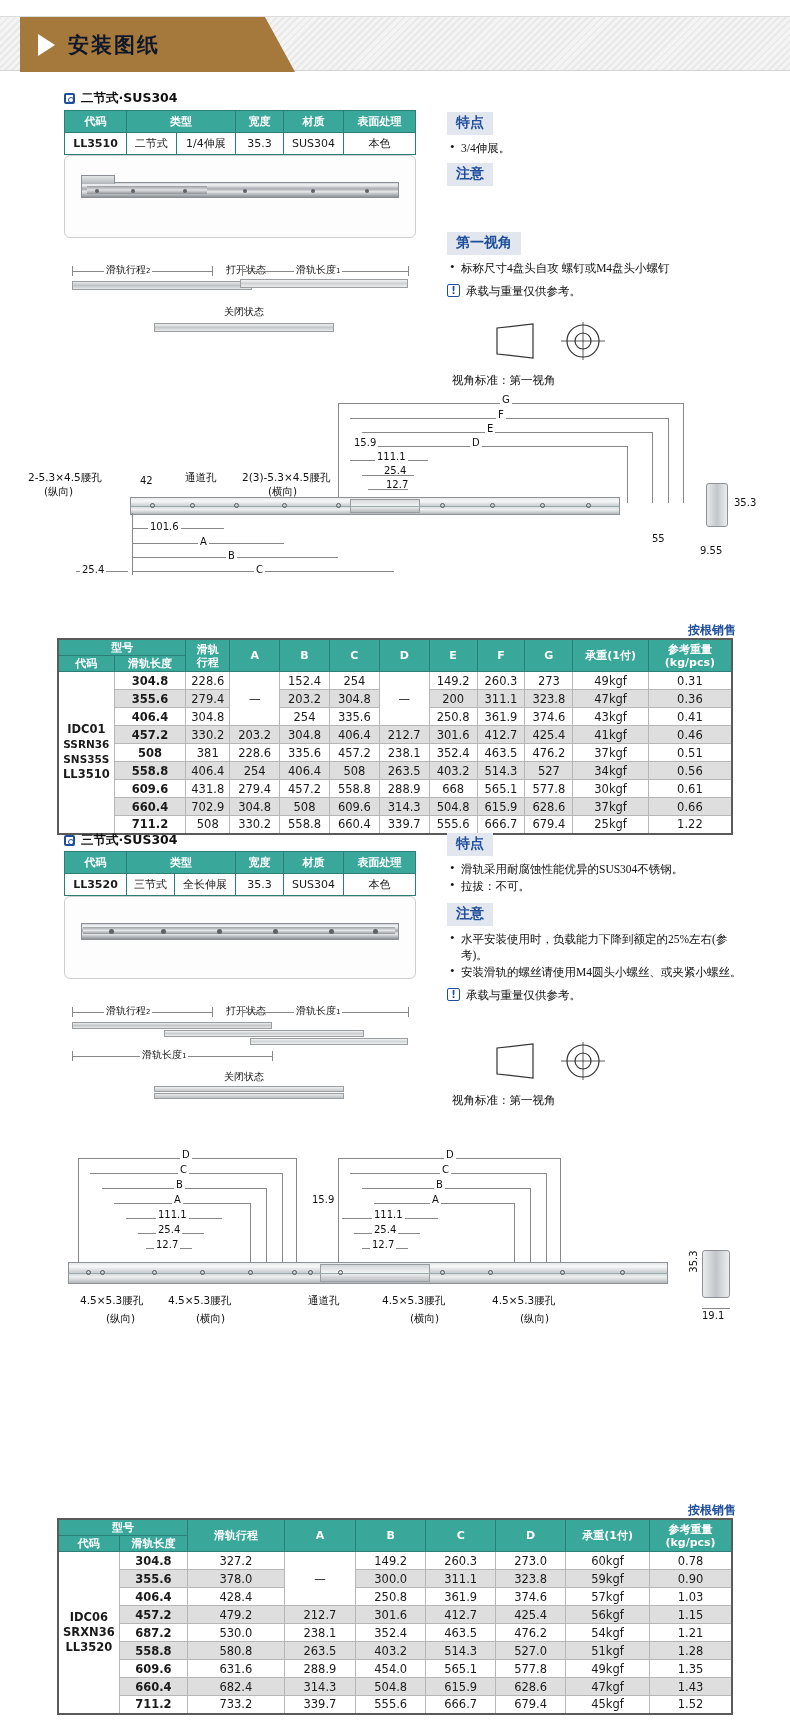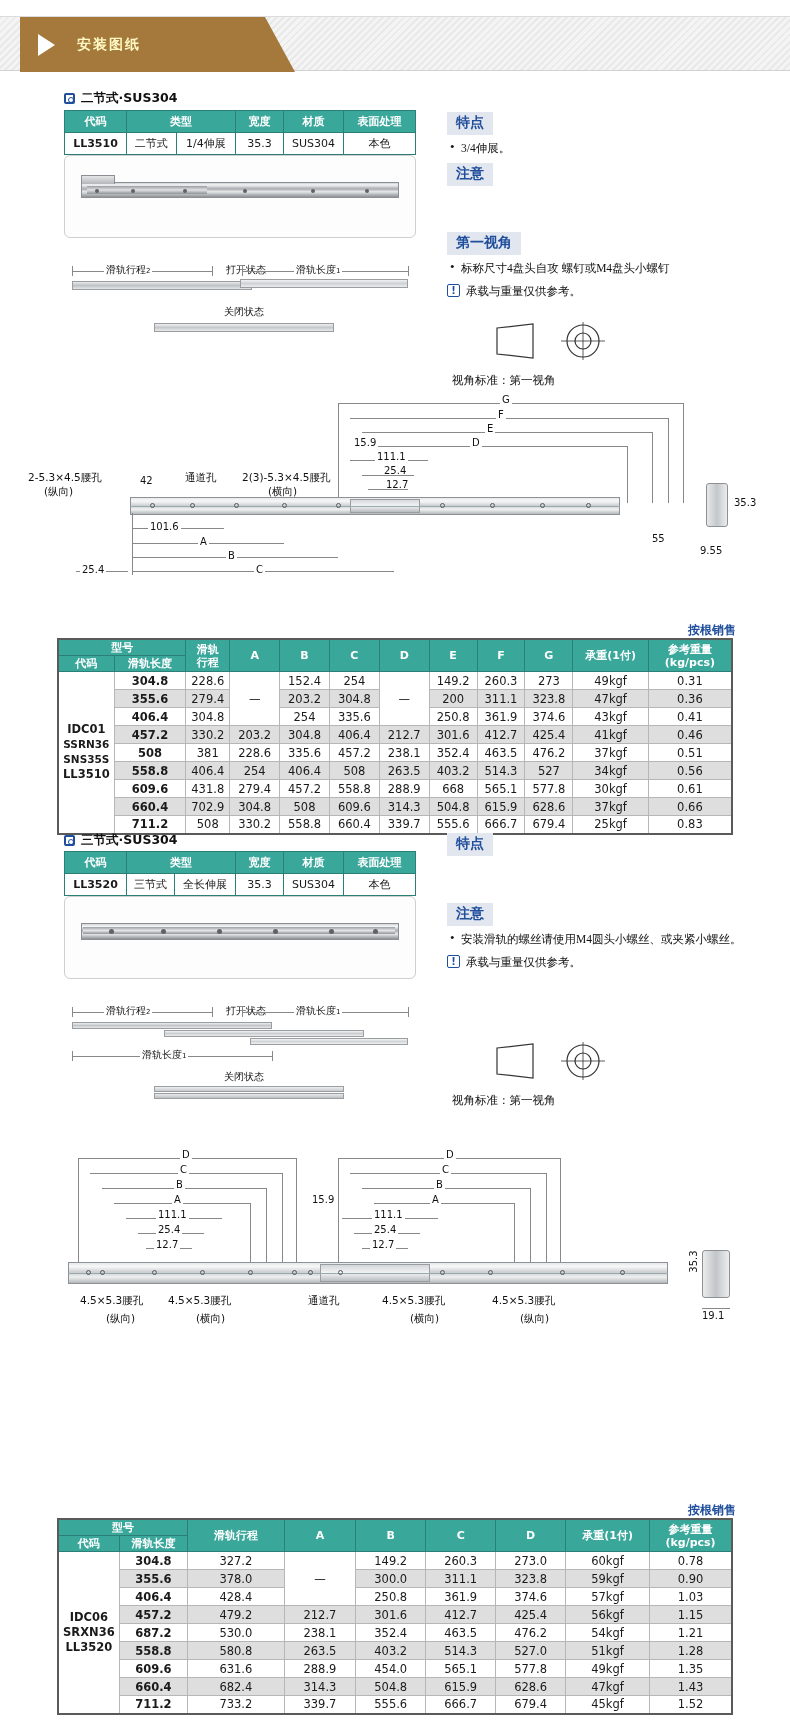--- a/index.html
+++ b/index.html
@@ -34,22 +34,22 @@
     content:""; position:absolute; right:-30px; top:0;
     border-style: solid; border-width: 0 30px 55px 0;
     border-color: transparent transparent #a5793c transparent;
   }
   .banner-arrow {
     width: 0; height: 0; margin-left: 18px;
     border-style: solid; border-width: 11px 0 11px 17px;
     border-color: transparent transparent transparent #ffffff;
   }
   .banner-title {
-    color: #fef9c3; font-size: 14px; font-weight: bold;
-    margin-left: 22px; letter-spacing: 2px;
+    color: #0f172a; font-size: 21px; font-weight: bold;
+    margin-left: 13px; letter-spacing: 2px;
   }
 
   
   .sec-head { position:absolute; display:flex; align-items:center; }
   .sec-bullet {
     width: 11px; height: 11px; border: 2px solid #1f4e9c;
     border-radius: 2px; background:#fff; position: relative;
     margin-right: 6px;
   }
   .sec-bullet:after {
@@ -460,21 +460,21 @@
       <td class="len">711.2</td>
       <td>508</td>
       <td>330.2</td>
       <td>558.8</td>
       <td>660.4</td>
       <td>339.7</td>
       <td>555.6</td>
       <td>666.7</td>
       <td>679.4</td>
       <td>25kgf</td>
-      <td>0.83</td>
+      <td>1.22</td>
     </tr>
   </tbody>
 </table>
 
 <div class="sec-head" style="left:64px; top:832px;">
   <span class="sec-bullet"></span>
   <span class="sec-head-text">三节式·SUS304</span>
 </div>
 
 <table class="spec-table" style="left:64px; top:851px; width:352px;">
@@ -536,24 +536,29 @@
 
   <div class="dim-label" style="left:158px; top:74px;">关闭状态</div>
   <div style="position:absolute;left:90px;top:90px;width:190px;height:6px;
        background:linear-gradient(to bottom,#eeeff0,#c6c9cc);border:1px solid #9a9ea1;"></div>
   <div style="position:absolute;left:90px;top:97px;width:190px;height:6px;
        background:linear-gradient(to bottom,#e7e8e9,#bfc2c5);border:1px solid #9a9ea1;"></div>
 </div>
 
 <div class="panel" style="left:447px; top:833px;">
   <div class="panel-h">特点</div>
+  <ul>
+    <li>滑轨采用耐腐蚀性能优异的SUS304不锈钢。</li>
+    <li>拉拔：不可。</li>
+  </ul>
 </div>
 <div class="panel" style="left:447px; top:903px;">
   <div class="panel-h">注意</div>
   <ul>
+    <li>水平安装使用时，负载能力下降到额定的25%左右(参考)。</li>
     <li>安装滑轨的螺丝请使用M4圆头小螺丝、或夹紧小螺丝。</li>
   </ul>
   <div class="panel-note">
     <span class="note-icon">!</span>
     <span>承载与重量仅供参考。</span>
   </div>
 </div>
 
 <div class="proj" style="left:487px; top:1042px;">
   <svg width="180" height="42">

